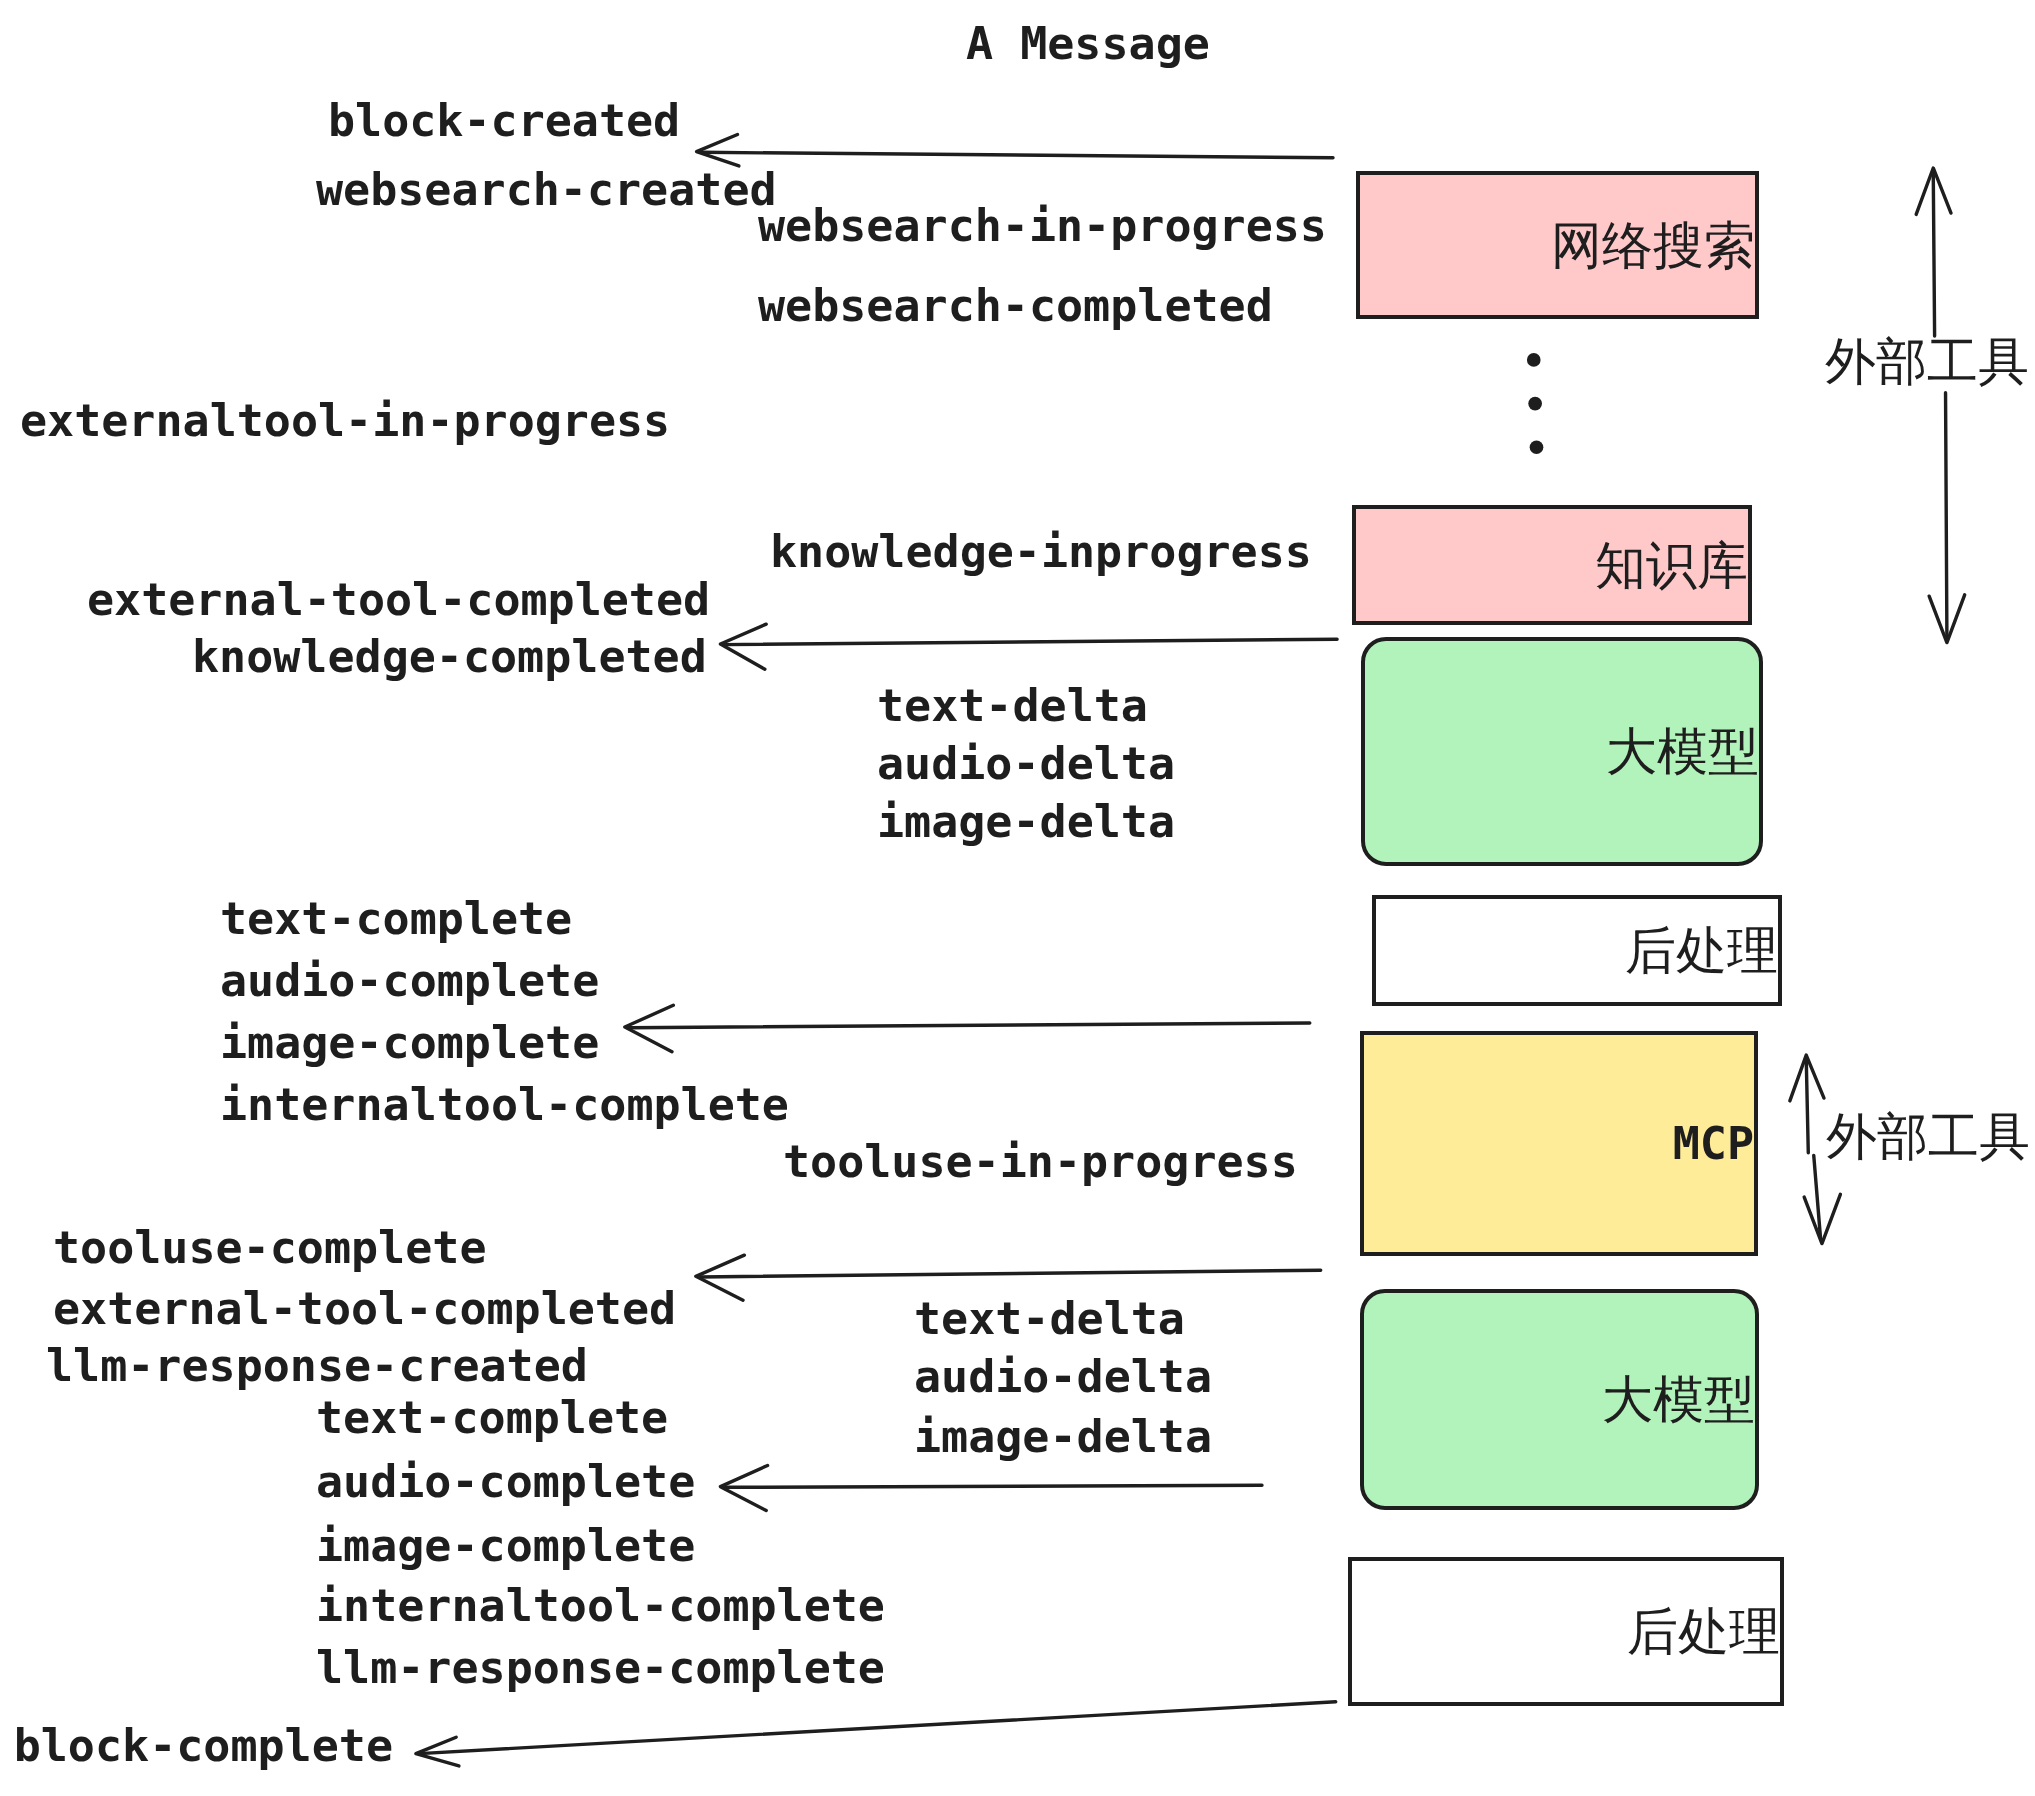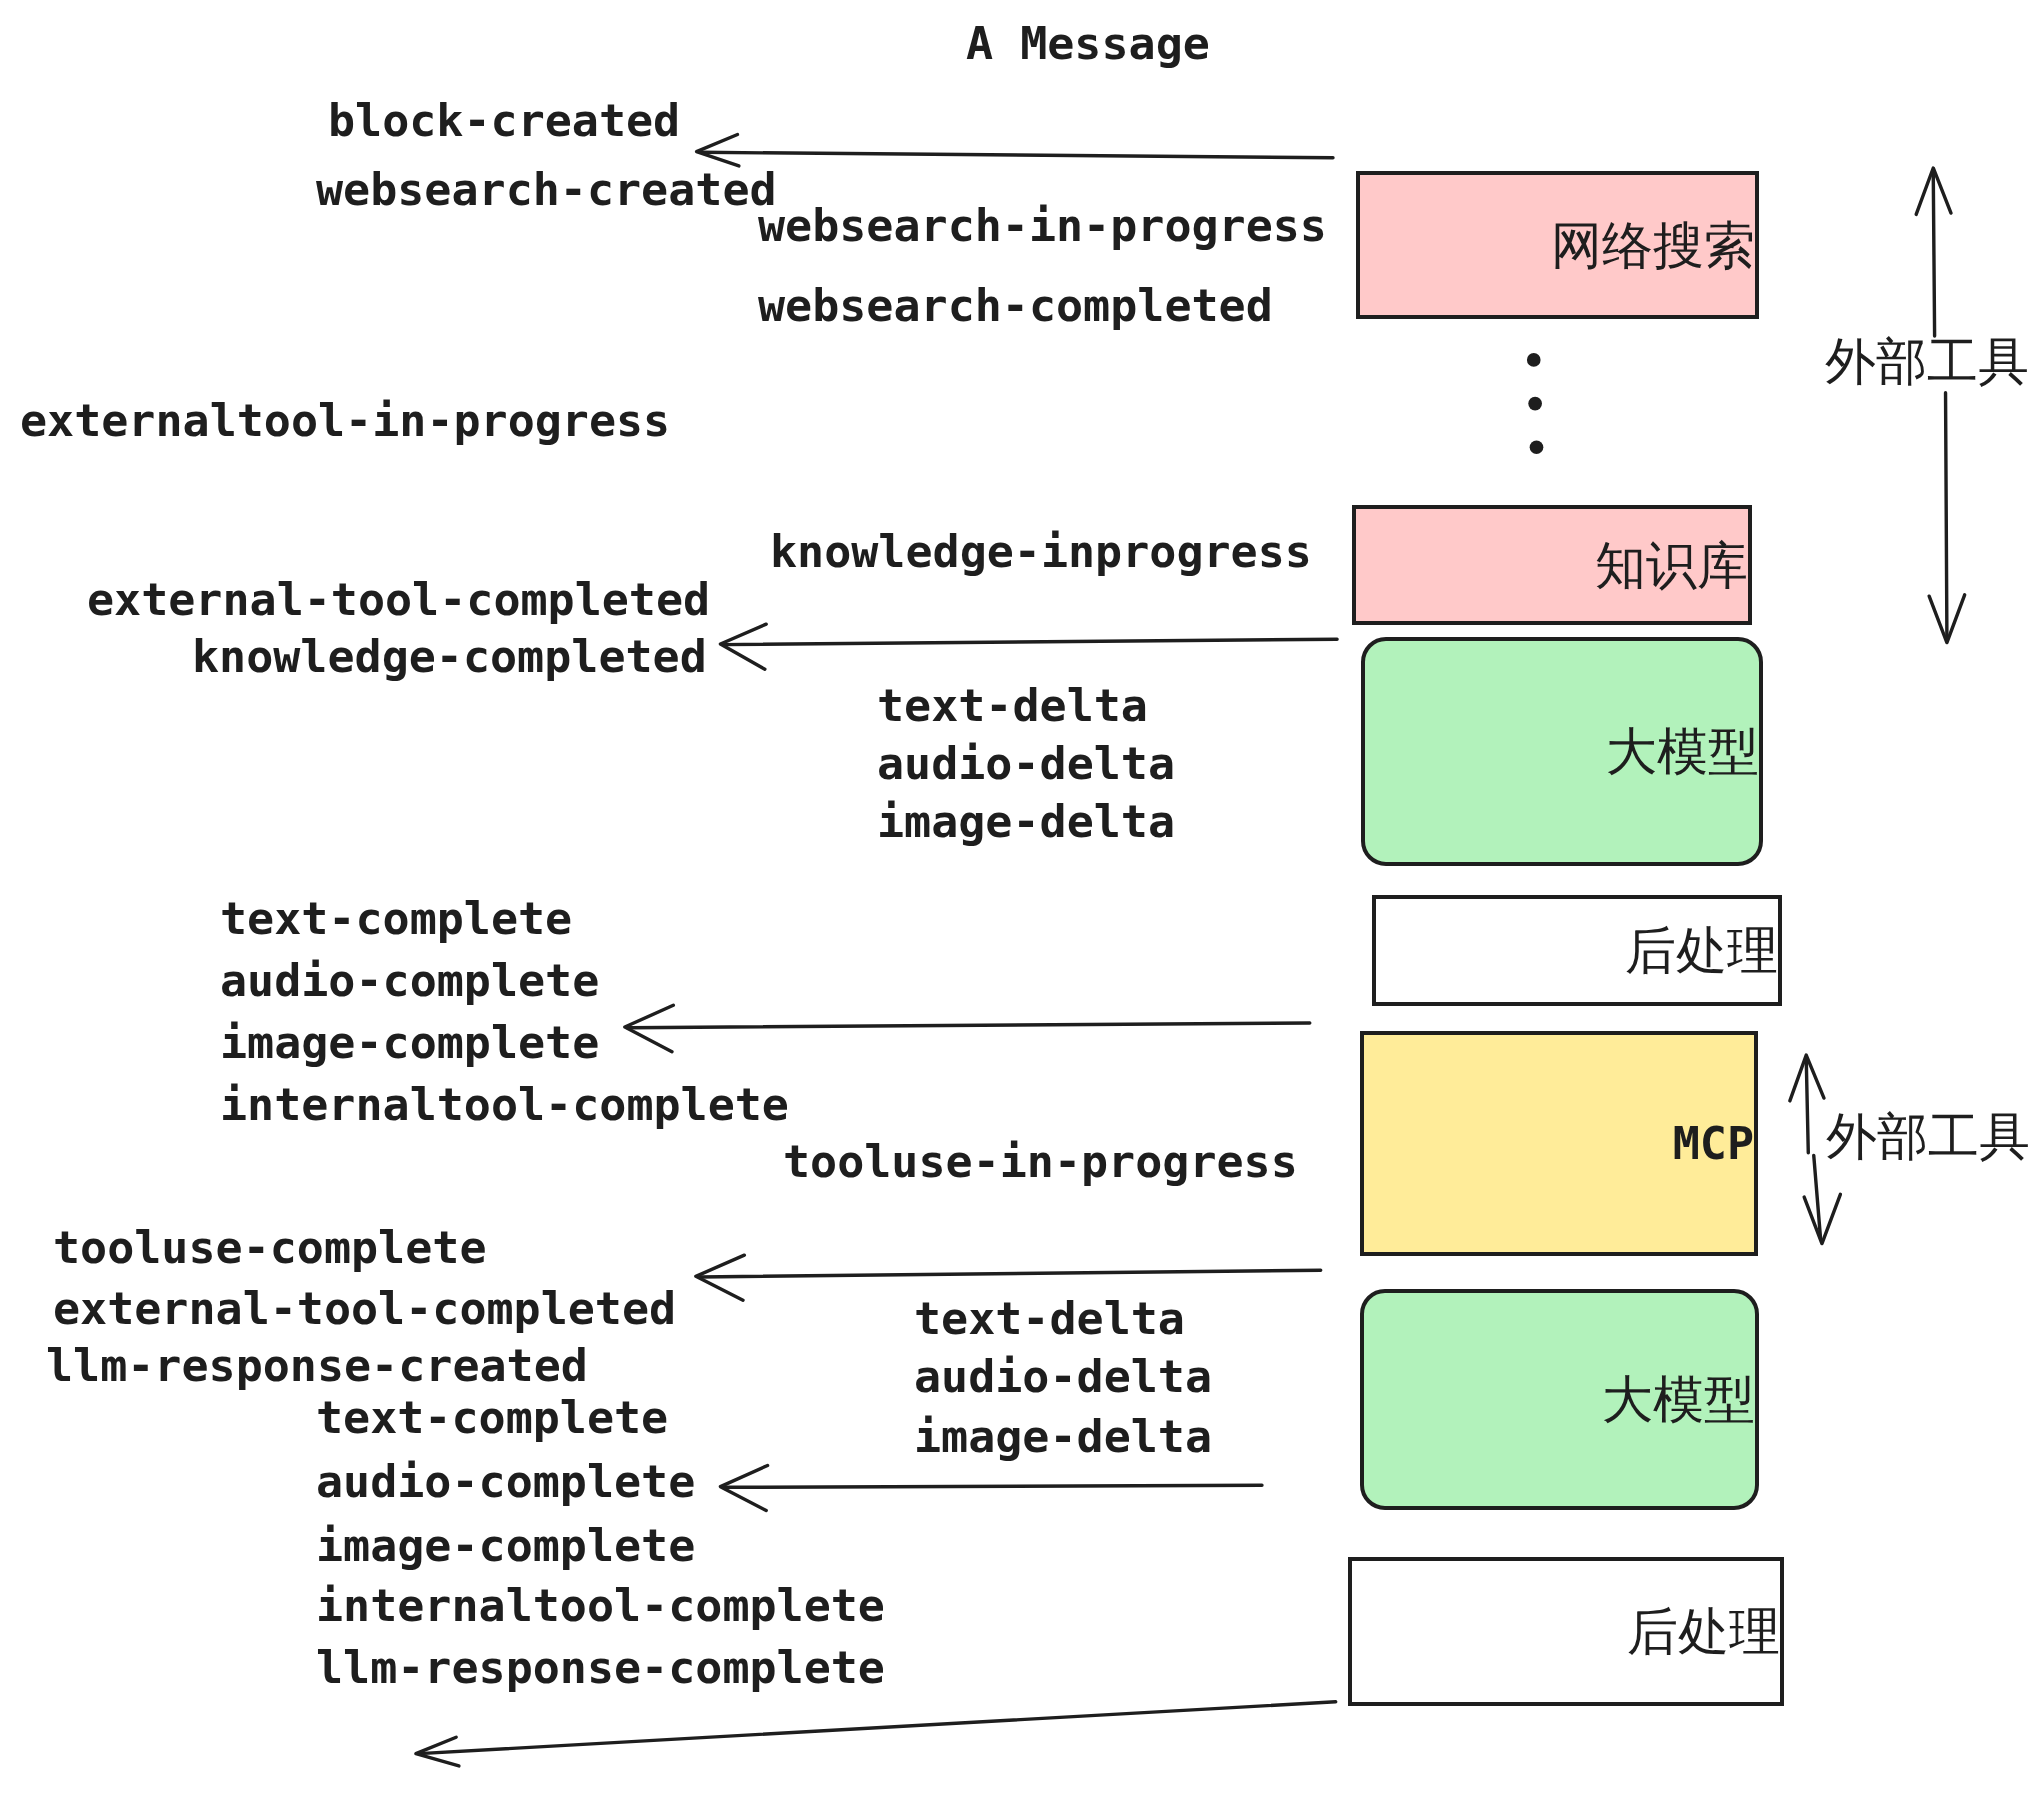--- a/index.html
+++ b/index.html
@@ -117,20 +117,21 @@
   <div class="ev" style="left:220px;top:1082px;">internaltool-complete</div>
   <div class="ev" style="left:783px;top:1139px;">tooluse-in-progress</div>
   <div class="ev" style="left:53px;top:1225px;">tooluse-complete</div>
   <div class="ev" style="left:53px;top:1286px;">external-tool-completed</div>
   <div class="ev" style="left:46px;top:1343px;">llm-response-created</div>
   <div class="ev" style="left:316px;top:1395px;">text-complete</div>
   <div class="ev" style="left:316px;top:1459px;">audio-complete</div>
   <div class="ev" style="left:316px;top:1523px;">image-complete</div>
   <div class="ev" style="left:316px;top:1583px;">internaltool-complete</div>
   <div class="ev" style="left:316px;top:1645px;">llm-response-complete</div>
+  <div class="ev" style="left:13.7px;top:1723px;">block-complete</div>
   <div class="ev" style="left:914px;top:1296px;">text-delta</div>
   <div class="ev" style="left:914px;top:1354px;">audio-delta</div>
   <div class="ev" style="left:914px;top:1414px;">image-delta</div>
 
   <div class="box pink" style="left:1356px;top:171px;width:403px;height:148px;">
     <span>网络搜索</span>
   </div>
   <div class="box pink" style="left:1352px;top:505px;width:400px;height:120px;">
     <span>知识库</span>
   </div>

